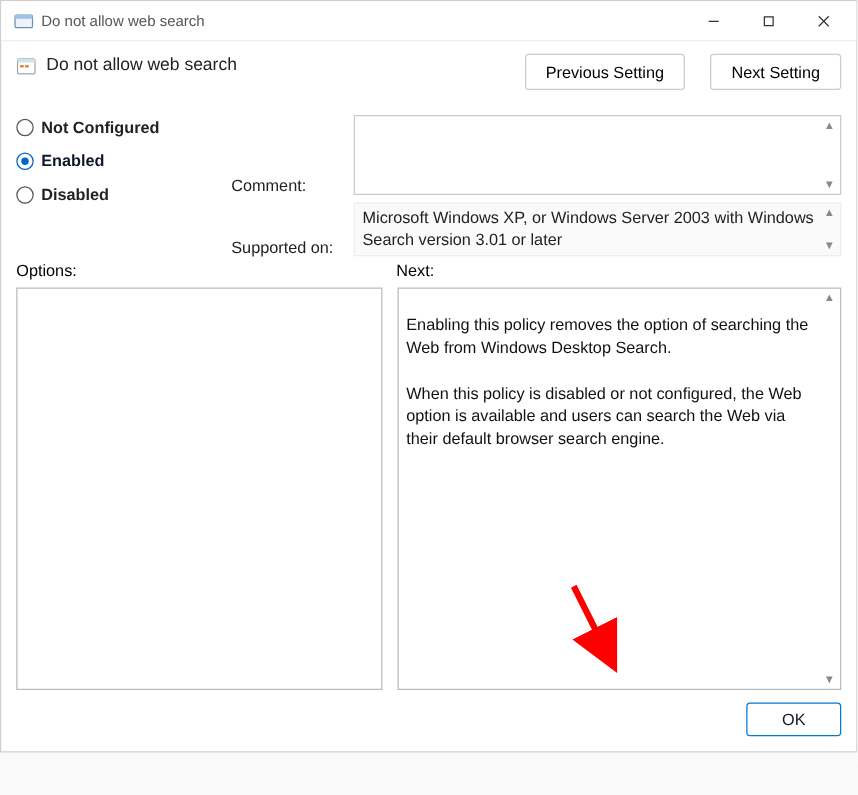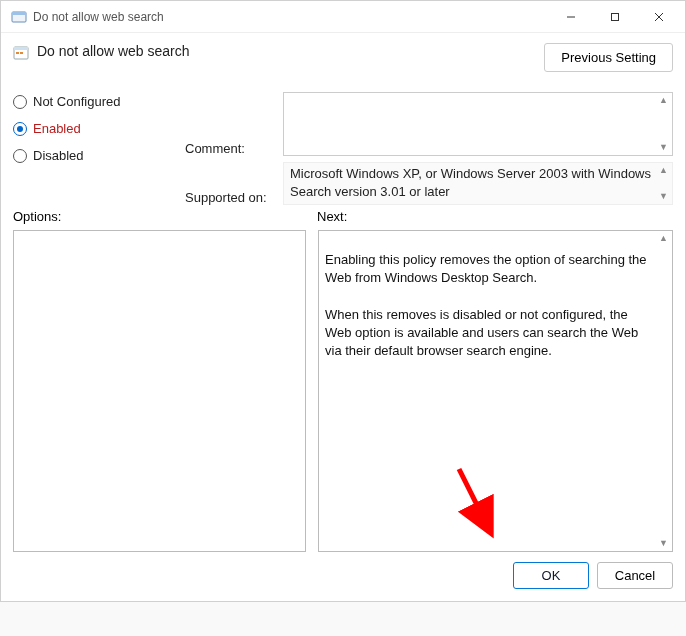--- a/index.html
+++ b/index.html
@@ -81,30 +81,31 @@
       display: flex;
       gap: 12px;
       margin-top: 14px;
     }
     .radio-col {
       width: 160px;
       display: flex;
       flex-direction: column;
       gap: 12px;
       padding-top: 2px;
+      font-weight: bold;
     }
     .radio-item {
       display: flex;
       align-items: center;
       gap: 6px;
       font-size: 13px;
       color: #222;
     }
     .radio-item.selected {
-      color: #b91c1c;
+      color: #0f172a;
     }
     .radio-outer {
       width: 14px; height: 14px; border-radius: 50%;
       border: 1px solid #555;
       display: flex; align-items: center; justify-content: center;
       background: #fff;
     }
     .radio-item.selected .radio-outer {
       border-color: #0066cc;
     }
@@ -240,20 +241,21 @@
       <svg viewBox="0 0 16 16" width="16" height="16">
         <rect x="1" y="2" width="14" height="12" rx="1" fill="#fff" stroke="#9aa"></rect>
         <rect x="1" y="2" width="14" height="3" fill="#cfe0f0"></rect>
         <rect x="3" y="7" width="3" height="2" fill="#e08a3a"></rect>
         <rect x="7" y="7" width="3" height="2" fill="#e08a3a"></rect>
       </svg>
     </span>
     <span class="header-title">Do not allow web search</span>
     <div class="nav-buttons">
       <button>Previous Setting</button>
+      <button>Next Setting</button>
     </div>
   </div>
 
   <div class="body">
     <div class="top-row">
       <div class="radio-col">
         <div class="radio-item">
           <span class="radio-outer"></span>
           <span>Not Configured</span>
         </div>
@@ -291,32 +293,31 @@
     <div class="labels-row">
       <div class="options-label">Options:</div>
       <div>Next:</div>
     </div>
 
     <div class="panels-row">
       <div class="options-panel"></div>
       <div class="help-panel">
         <div>Enabling this policy removes the option of searching the Web from Windows Desktop Search.</div>
         <br>
-        <div>When this removes is disabled or not configured, the Web option is available and users can search the Web via their default browser search engine.</div>
+        <div>When this policy is disabled or not configured, the Web option is available and users can search the Web via their default browser search engine.</div>
         <span class="scroll-triangle scroll-up">▲</span>
         <span class="scroll-triangle scroll-down">▼</span>
         <svg class="arrow-overlay" style="left:130px; top:230px;" width="50" height="80" viewBox="0 0 50 80">
           <defs>
             <marker id="ah" markerWidth="8" markerHeight="8" refX="5" refY="4" orient="auto">
               <path d="M0,0 L8,4 L0,8 Z" fill="#ff0000"></path>
             </marker>
           </defs>
           <line x1="10" y1="8" x2="38" y2="64" stroke="#ff0000" stroke-width="5" marker-end="url(#ah)"></line>
         </svg>
       </div>
     </div>
   </div>
 
   <div class="footer">
     <button class="primary">OK</button>
-    <button>Cancel</button>
   </div>
 </div>
 
 </body></html>

